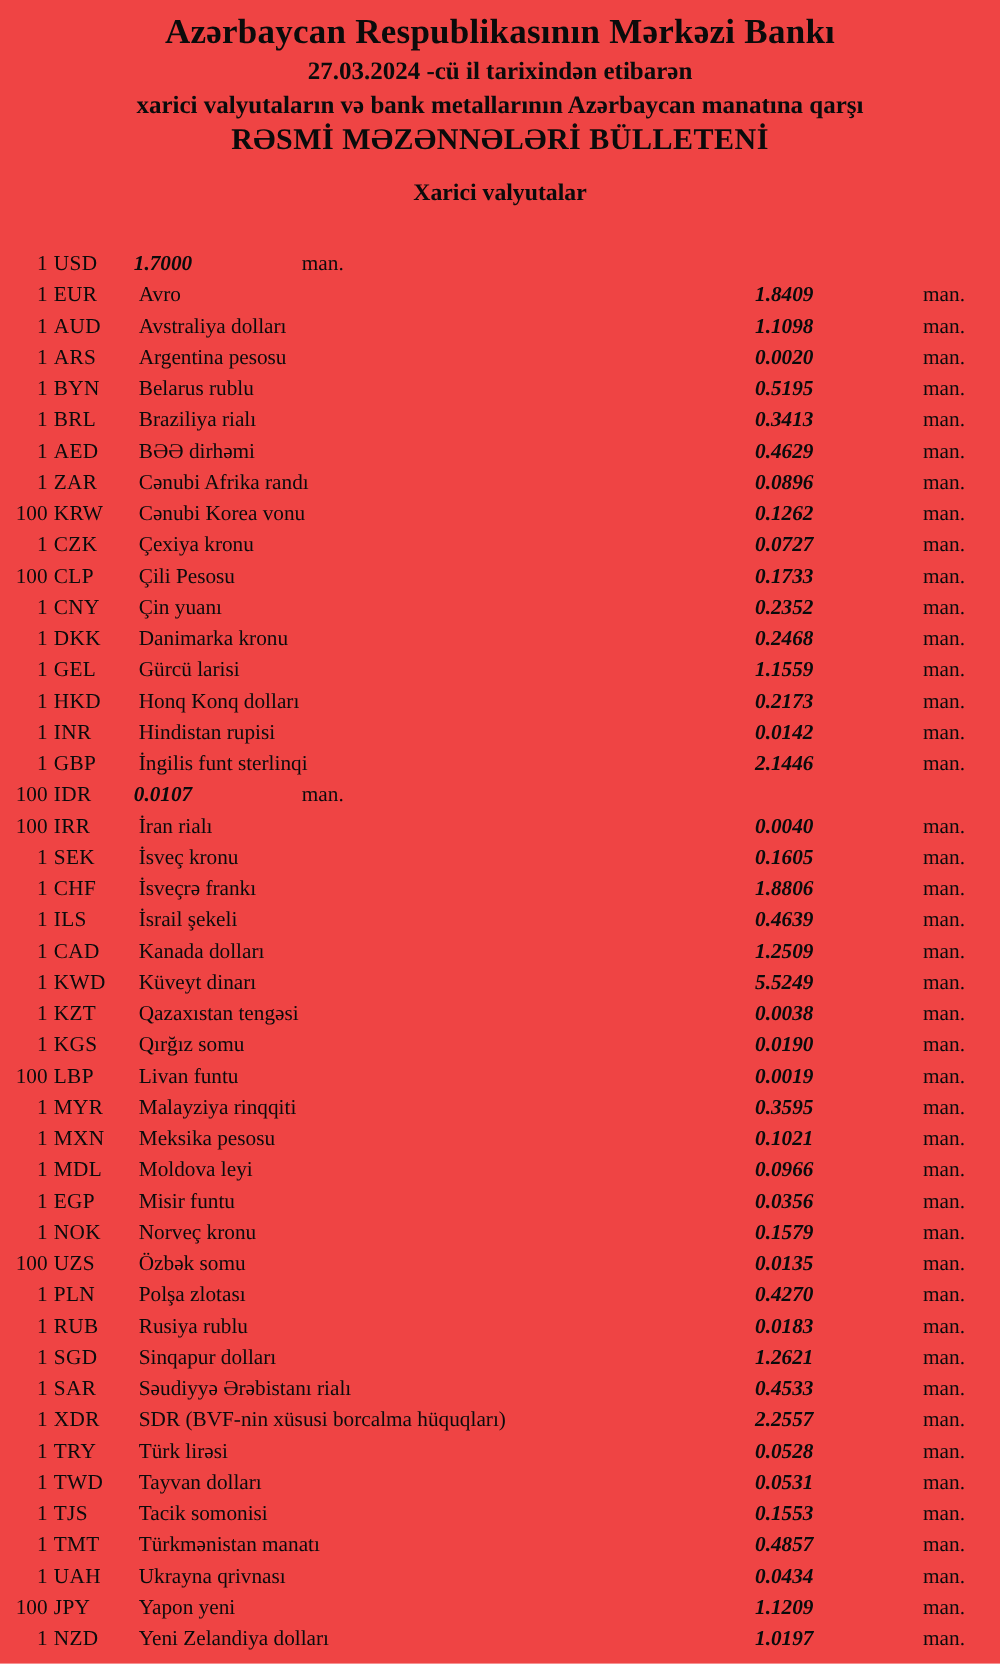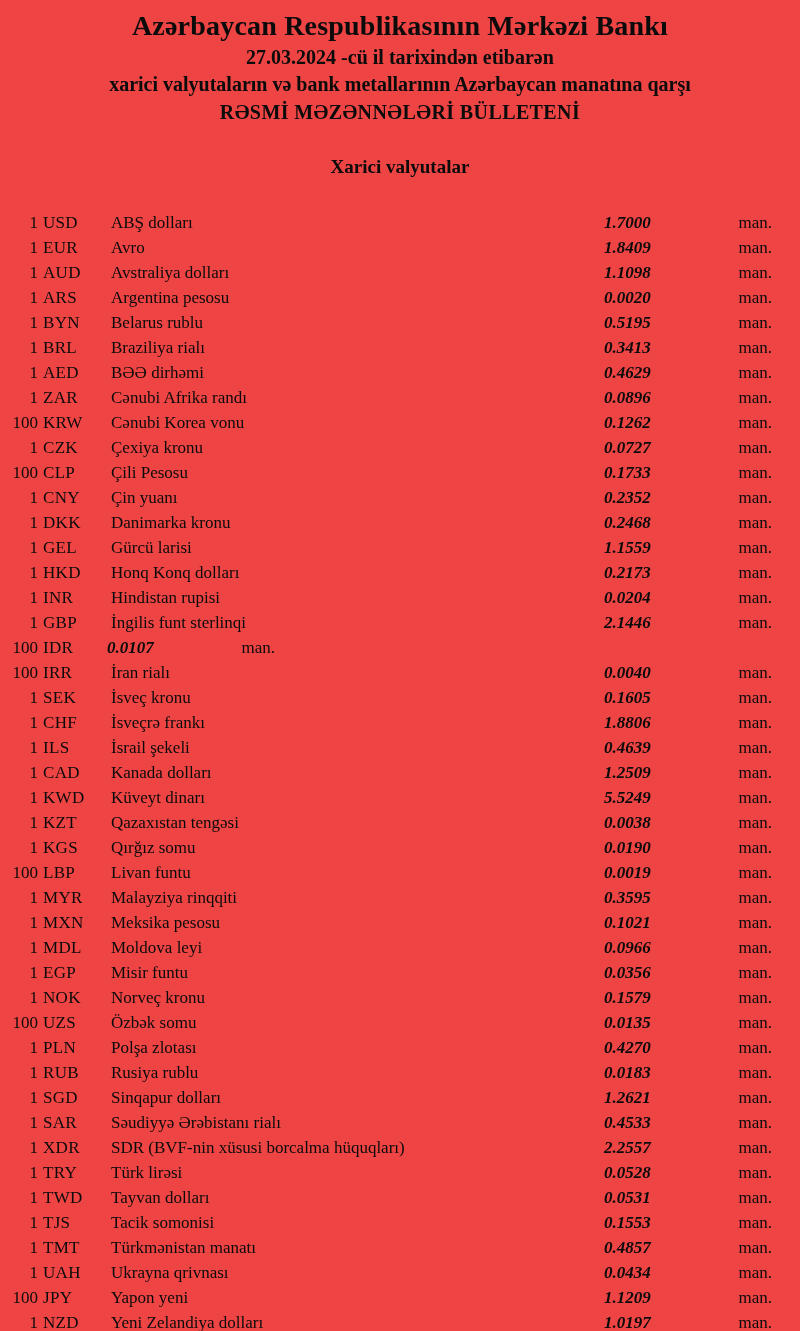--- a/index.html
+++ b/index.html
@@ -26,27 +26,27 @@
     line-height: 36px;
     font-weight: bold;
     letter-spacing: 0.2px;
   }
   .sub {
     font-size: 20px;
     line-height: 27px;
     font-weight: bold;
   }
   .bulletin {
-    font-size: 20px;
+    font-size: 24px;
     line-height: 28px;
     font-weight: bold;
     letter-spacing: 0.4px;
   }
   .section-title {
-    margin-top: 28px;
+    margin-top: 16px;
     margin-bottom: 6px;
     text-align: center;
     font-size: 19px;
     line-height: 26px;
     font-weight: bold;
   }
   .rates-table {
     width: 100%;
   }
   .rate-row {
@@ -100,21 +100,20 @@
     <div class="sub">xarici valyutaların və bank metallarının Azərbaycan manatına qarşı</div>
     <div class="bulletin">RƏSMİ MƏZƏNNƏLƏRİ BÜLLETENİ</div>
   </div>
 
   <div class="section-title">Xarici valyutalar</div>
 
   <div class="rates-table" id="rates-table">
       <div class="rate-row">
     <span class="col-qty">1</span>
     <span class="col-code">USD</span>
-    <span class="col-name">ABŞ dolları</span>
     <span class="col-rate">1.7000</span>
     <span class="col-unit">man.</span>
   </div>
       <div class="rate-row">
     <span class="col-qty">1</span>
     <span class="col-code">EUR</span>
     <span class="col-name">Avro</span>
     <span class="col-rate">1.8409</span>
     <span class="col-unit">man.</span>
   </div>
@@ -206,21 +205,21 @@
     <span class="col-qty">1</span>
     <span class="col-code">HKD</span>
     <span class="col-name">Honq Konq dolları</span>
     <span class="col-rate">0.2173</span>
     <span class="col-unit">man.</span>
   </div>
       <div class="rate-row">
     <span class="col-qty">1</span>
     <span class="col-code">INR</span>
     <span class="col-name">Hindistan rupisi</span>
-    <span class="col-rate">0.0204</span>
+    <span class="col-rate">0.0142</span>
     <span class="col-unit">man.</span>
   </div>
       <div class="rate-row">
     <span class="col-qty">1</span>
     <span class="col-code">GBP</span>
     <span class="col-name">İngilis funt sterlinqi</span>
     <span class="col-rate">2.1446</span>
     <span class="col-unit">man.</span>
   </div>
       <div class="rate-row">

